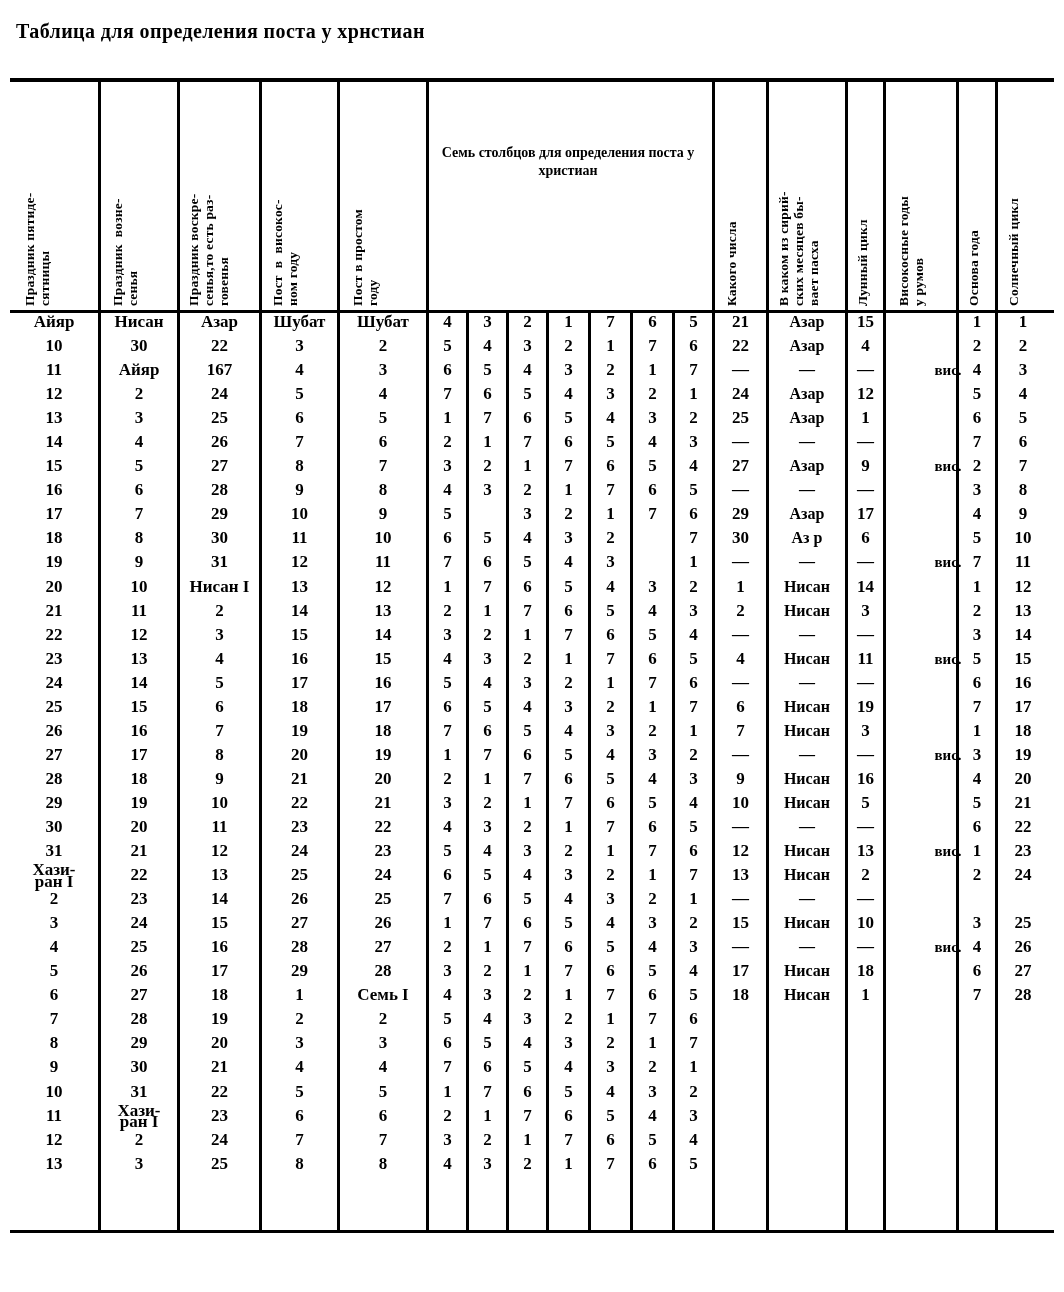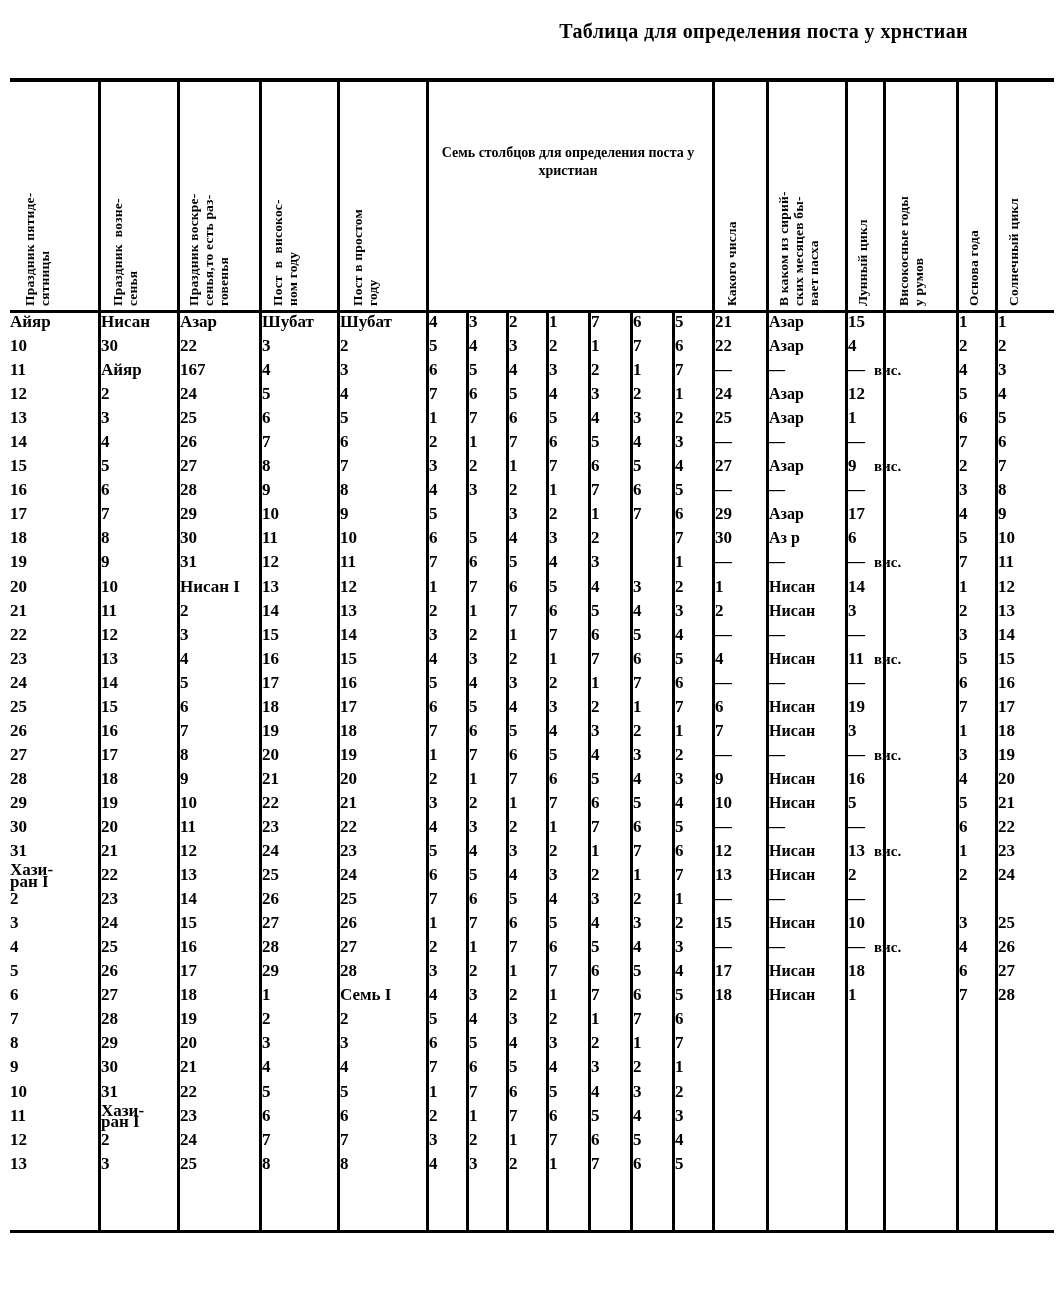--- a/index.html
+++ b/index.html
@@ -7,22 +7,22 @@
     width:1064px;height:1292px;
     background:#ffffff;
     font-family:"Liberation Serif", "DejaVu Serif", serif;
     color:#000000;
     position:relative;
     overflow:hidden;
   }
   .page{position:relative;width:1064px;height:1292px;}
 
   .title{
-    position:absolute;top:20px;left:0;width:968px;
-    text-align:right;
+    position:absolute;top:20px;left:16px;width:968px;
+    text-align:left;
     font-size:20px;font-weight:bold;
     letter-spacing:.4px;
   }
 
   
   .tbl{
     position:absolute;
     left:10px;top:78px;
     width:1044px;
     border-top:4px solid #000;
@@ -54,21 +54,21 @@
     position:absolute;
     font-size:14px;font-weight:bold;
     line-height:1.25;
     text-align:center;
   }
 
   
   .body{position:absolute;left:0;top:228px;bottom:0;width:100%;}
   .col{
     position:absolute;top:0;bottom:0;
-    text-align:left;
+    text-align:center;
     font-size:17px;font-weight:bold;
     font-family:"Liberation Serif","DejaVu Serif",serif;
   }
   .col .cell{
     height:24.05px;
     line-height:24.05px;
     overflow:visible;
     white-space:nowrap;
   }
   .cell.small{font-size:12px;line-height:11.5px;height:24.05px;padding-top:1px;box-sizing:border-box;}
@@ -706,21 +706,21 @@
           <div class="cell">18</div>
           <div class="cell">1</div>
           <div class="cell blank"></div>
           <div class="cell blank"></div>
           <div class="cell blank"></div>
           <div class="cell blank"></div>
           <div class="cell blank"></div>
           <div class="cell blank"></div>
           <div class="cell blank"></div>
         </div>
-      <div class="col vis" style="left:864px;width:70px;font-family:Liberation Serif, serif;">
+      <div class="col vis" style="left:903px;width:70px;font-family:Liberation Serif, serif;">
           <div class="cell blank"></div>
           <div class="cell blank"></div>
           <div class="cell">вис.</div>
           <div class="cell blank"></div>
           <div class="cell blank"></div>
           <div class="cell blank"></div>
           <div class="cell">вис.</div>
           <div class="cell blank"></div>
           <div class="cell blank"></div>
           <div class="cell blank"></div>

